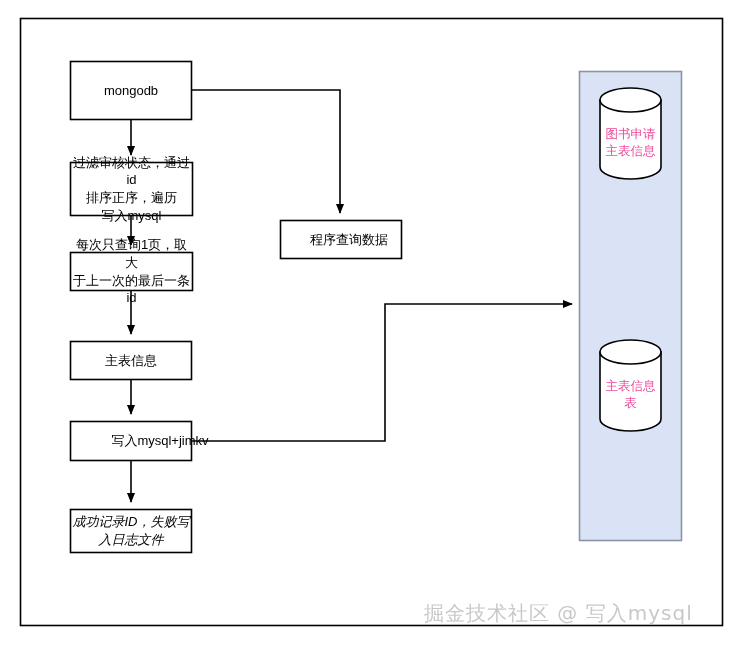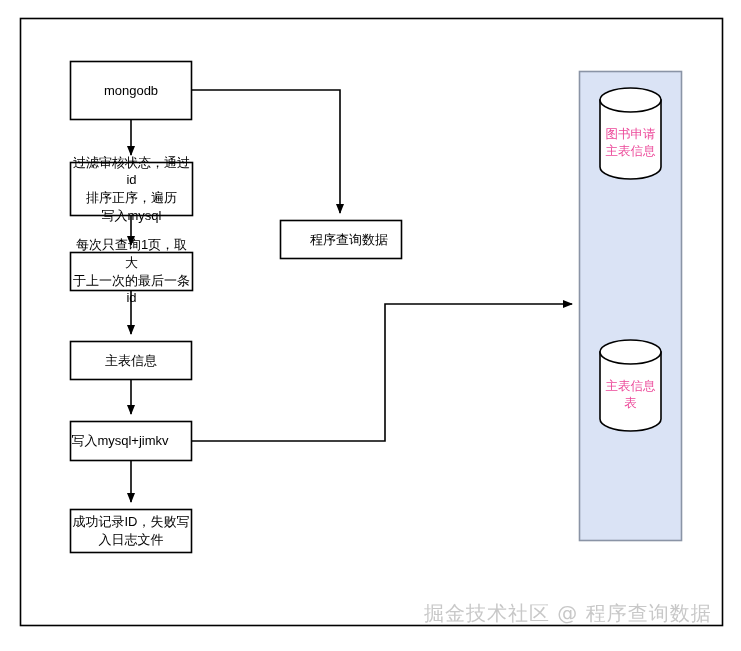--- a/index.html
+++ b/index.html
@@ -117,28 +117,28 @@
 
   <div class="node-text" style="left:70px; top:162px; width:123px; height:54px;">过滤审核状态，通过id
 排序正序，遍历
 写入mysql</div>
 
   <div class="node-text" style="left:70px; top:252px; width:123px; height:39px;">每次只查询1页，取大
 于上一次的最后一条id</div>
 
   <div class="node-text" style="left:70px; top:341px; width:122px; height:39px;">主表信息</div>
 
-  <div class="node-text" style="left:70px; top:421px; width:100px; height:40px;">写入mysql+jimkv</div>
+  <div class="node-text" style="left:70px; top:421px; width:100px; height:40px;padding-left:40px;">写入mysql+jimkv</div>
 
-  <div class="node-text" style="left:70px; top:509px; width:122px; height:44px;">成功记录ID，失败写
+  <div class="node-text" style="left:70px; top:509px; width:122px; height:44px;font-style:italic;">成功记录ID，失败写
 入日志文件</div>
 
   <div class="node-text" style="left:280px; top:220px; width:138px; height:39px;">程序查询数据</div>
 
   <div class="cyl-text" style="left:598px; top:115px; width:65px; height:55px;">图书申请
 主表信息</div>
 
   <div class="cyl-text" style="left:598px; top:367px; width:65px; height:55px;">主表信息
 表</div>
 
-  <div class="watermark">掘金技术社区 @ 程序查询数据</div>
+  <div class="watermark">掘金技术社区 @ 写入mysql</div>
 
 </div>
 
 </body></html>

